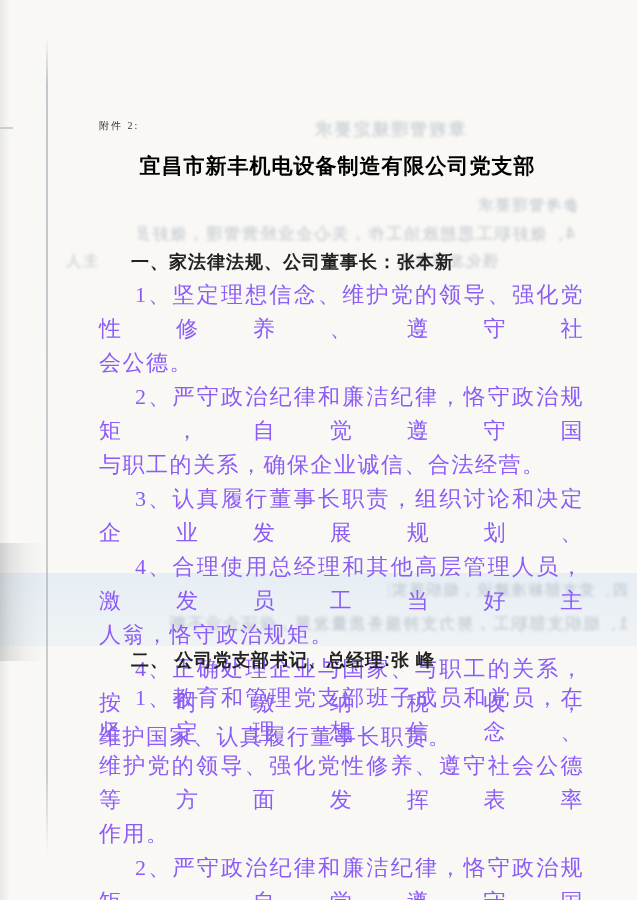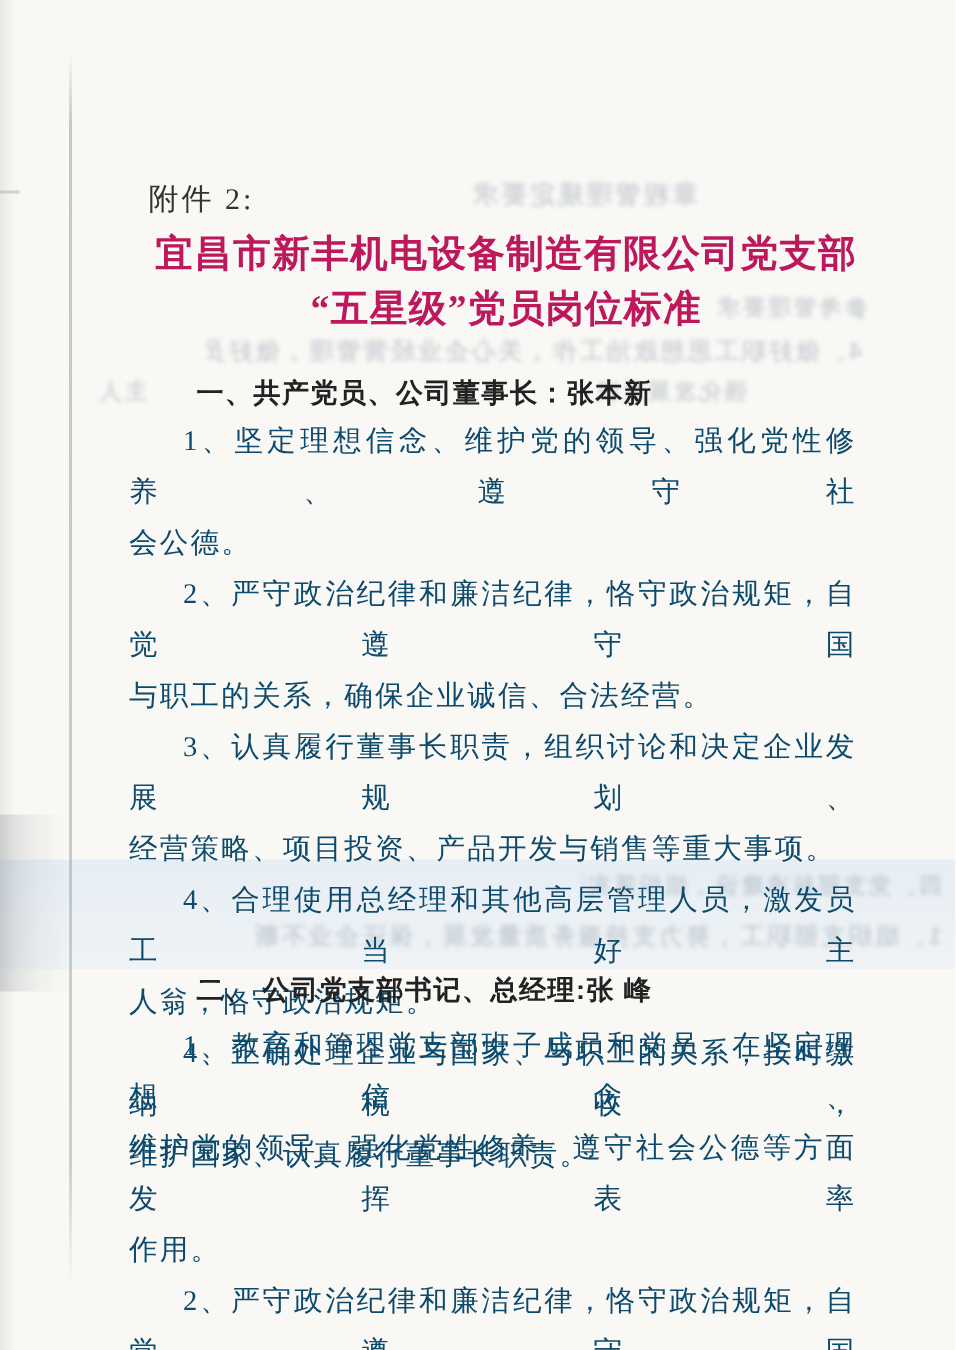--- a/index.html
+++ b/index.html
@@ -26,38 +26,38 @@
   .left-blotch {
     position:absolute; left:0; top:543px; width:46px; height:118px;
     background:linear-gradient(90deg, rgba(140,146,150,.30), rgba(170,176,180,.12) 55%, rgba(170,176,180,0));
   }
   .edge-dash {
     position:absolute; left:0; top:127px; width:13px; height:2px;
     background:#c3c8cb; opacity:.85;
   }
   .attachment-label {
     position:absolute; left:99px; top:119px;
-    font-size:20px; letter-spacing:2px; color:#333;
+    font-size:10px; letter-spacing:2px; color:#333;
   }
   .doc-title {
     position:absolute; left:95px; width:485px; text-align:center;
-    font-size:25px; font-weight:bold; letter-spacing:1px; color:#be185d;
+    font-size:21px; font-weight:bold; letter-spacing:1px; color:#000000;
   }
   .doc-title.l1 { top:152px; }
   .doc-title.l2 { top:189px; }
   .section-heading {
     position:absolute; left:95px; width:485px; box-sizing:border-box; padding-left:36px;
     font-family:"Liberation Sans","DejaVu Sans",sans-serif;
     font-weight:bold; font-size:18px; letter-spacing:1px; color:#222;
   }
   .section-heading.s1 { top:250px; }
   .section-heading.s2 { top:648px; }
   .body-block {
-    position:absolute; left:86px; width:485px;
-    font-size:19px; line-height:34px; letter-spacing:1.5px; color:#0c4a6e;
+    position:absolute; left:99px; width:485px;
+    font-size:22px; line-height:34px; letter-spacing:1.5px; color:#8b5cf6;
   }
   .body-block.b1 { top:278px; }
   .body-block.b2 { top:681px; }
   .line.indent { text-indent:36px; }
   .line.fill { text-align:justify; text-align-last:justify; }
   
   .bleed {
     position:absolute; transform:scaleX(-1); filter:blur(1.4px); opacity:.5;
     color:#a7b1bc; font-weight:bold; letter-spacing:2px; white-space:nowrap; overflow:hidden;
     font-family:"Liberation Sans","DejaVu Sans",sans-serif;
@@ -84,30 +84,28 @@
   <div class="bleed p0">章程管理规定要求</div>
   <div class="bleed p1">参考管理要求</div>
   <div class="bleed p2">4、做好职工思想政治工作，关心企业经营管理，做好员工培训</div>
   <div class="bleed p3">主人</div>
   <div class="bleed p4">强化发展意识</div>
   <div class="bleed p5">四、党支部标准建设，组织落实到位</div>
   <div class="bleed p6">1、组织支部职工，努力支持服务质量发展，保证企业不断</div>
 
   <div class="attachment-label">附件 2:</div>
   <div class="doc-title l1">宜昌市新丰机电设备制造有限公司党支部</div>
-  <div class="doc-title l2">“五星级”党员岗位标准</div>
 
-  <div class="section-heading s1">一、共产党员、公司董事长：张本新</div>
+  <div class="section-heading s1">一、家法律法规、公司董事长：张本新</div>
   <div class="body-block b1">
     <div class="line indent fill">1、坚定理想信念、维护党的领导、强化党性修养、遵守社</div>
     <div class="line">会公德。</div>
     <div class="line indent fill">2、严守政治纪律和廉洁纪律，恪守政治规矩，自觉遵守国</div>
     <div class="line">与职工的关系，确保企业诚信、合法经营。</div>
     <div class="line indent fill">3、认真履行董事长职责，组织讨论和决定企业发展规划、</div>
-    <div class="line">经营策略、项目投资、产品开发与销售等重大事项。</div>
     <div class="line indent fill">4、合理使用总经理和其他高层管理人员，激发员工当好主</div>
     <div class="line">人翁，恪守政治规矩。</div>
     <div class="line indent fill">4、正确处理企业与国家、与职工的关系，按时缴纳税收，</div>
     <div class="line">维护国家、认真履行董事长职责。</div>
   </div>
 
   <div class="section-heading s2">二、 公司党支部书记、总经理:张 峰</div>
   <div class="body-block b2">
     <div class="line indent fill">1、教育和管理党支部班子成员和党员，在坚定理想信念、</div>
     <div class="line fill">维护党的领导、强化党性修养、遵守社会公德等方面发挥表率</div>

